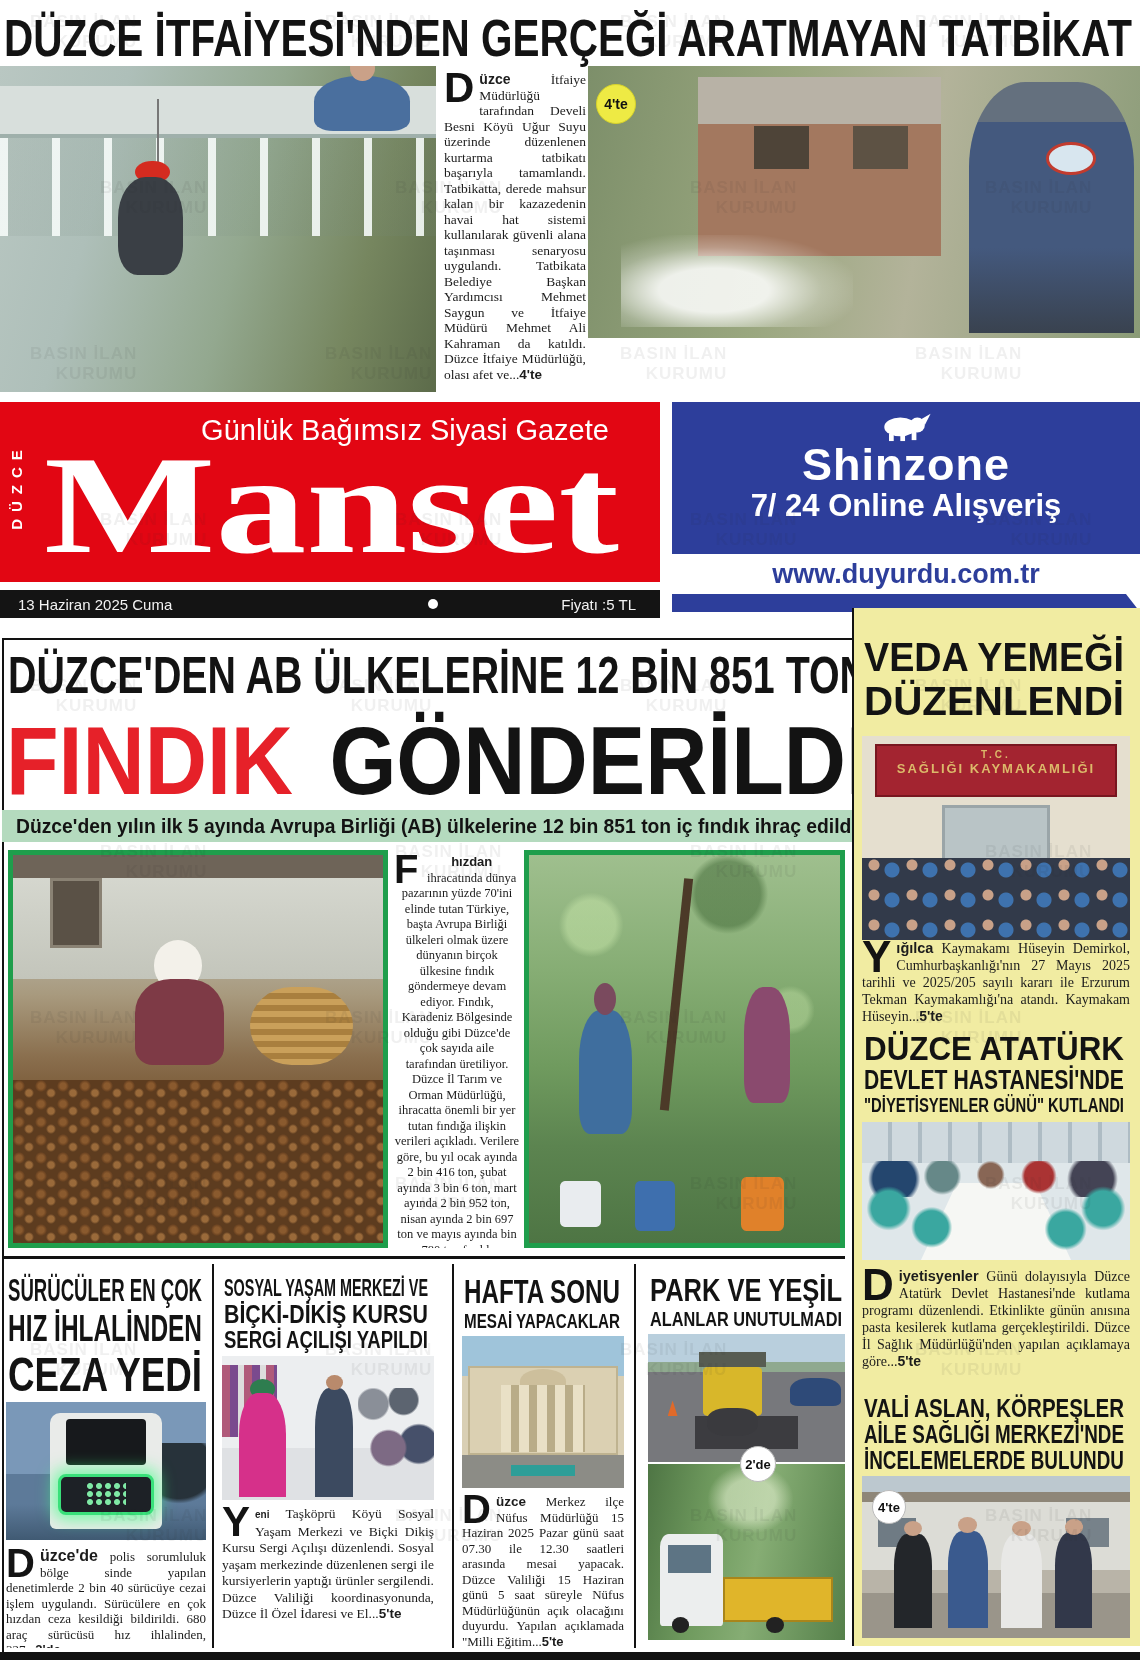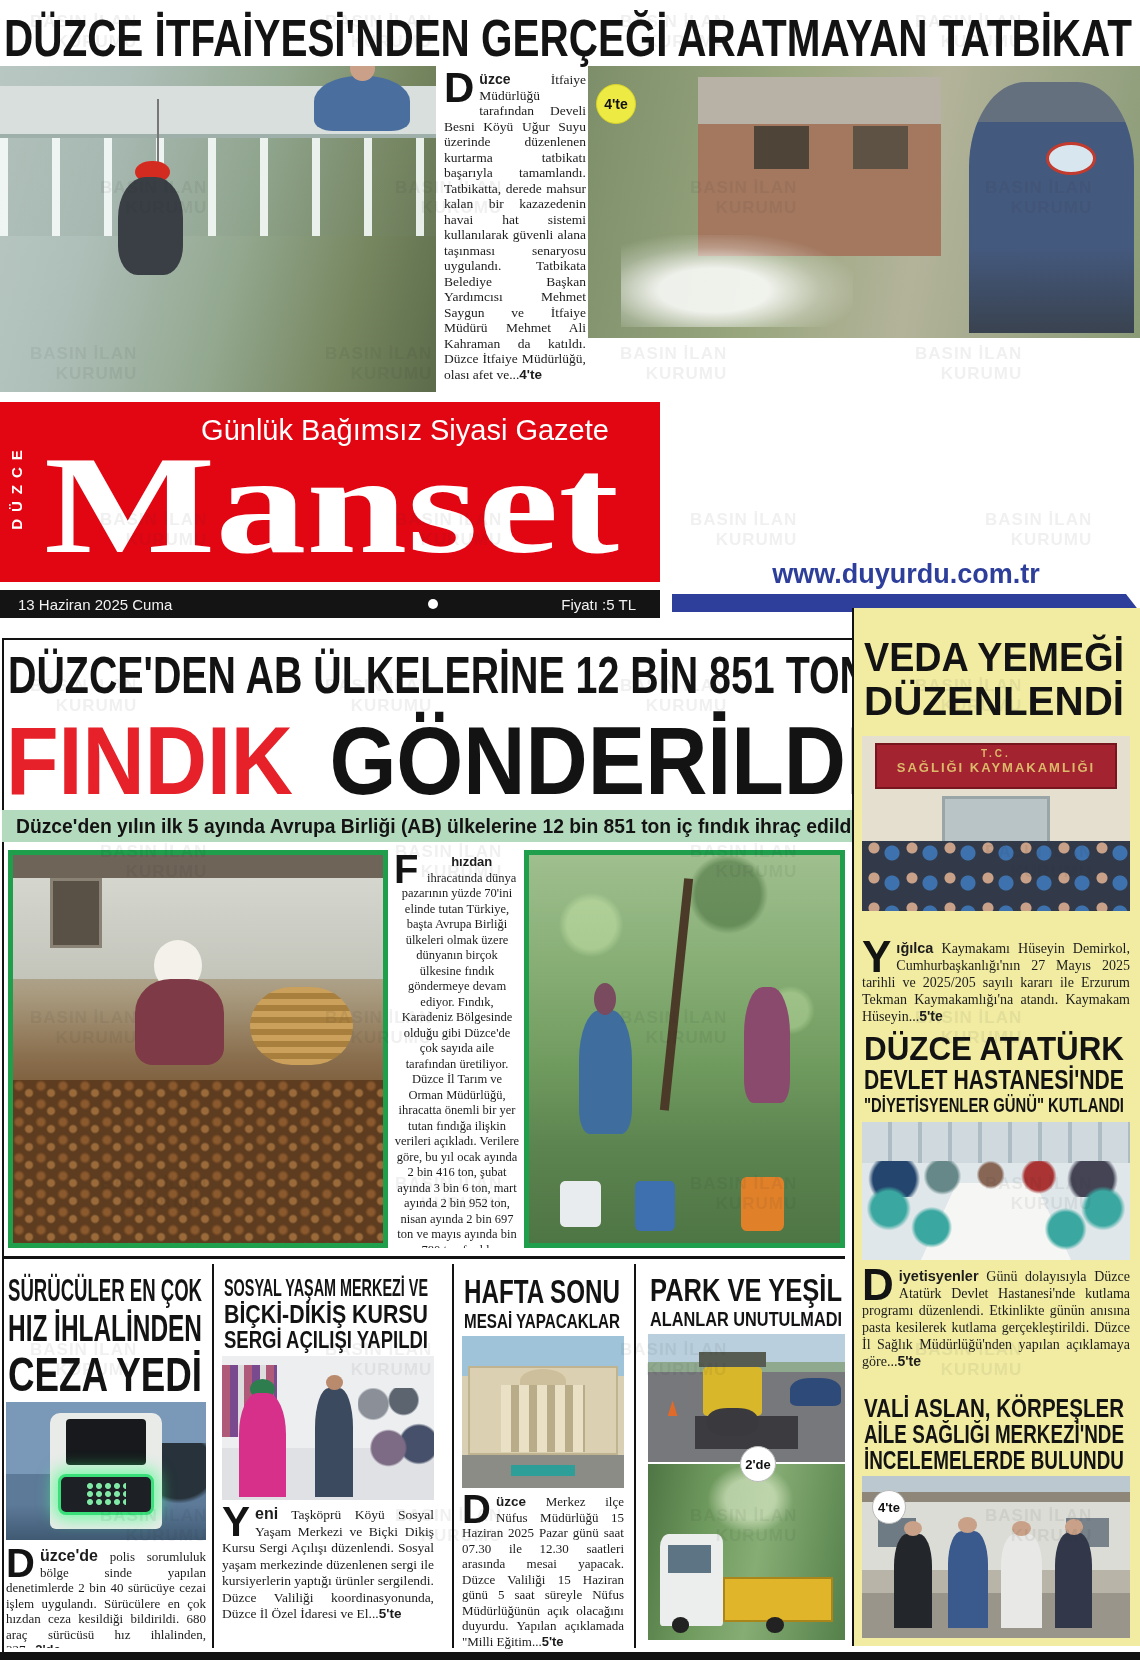--- a/index.html
+++ b/index.html
@@ -192,20 +192,32 @@
       <text x="0" y="124" font-size="140" textLength="575" lengthAdjust="spacingAndGlyphs" style="font-family:'Liberation Serif',serif;fill:#fff">Manset</text>
     </svg>
   </div>
   <div id="datebar">
     <span style="margin-left:18px">13 Haziran 2025 Cuma</span>
     <span class="dot"></span>
     <span style="position:absolute;right:24px">Fiyatı :5 TL</span>
   </div>
 
   <div id="ad">
+    <div class="blue">
+      <svg width="58" height="34" viewBox="0 0 60 36" style="margin:6px auto 0">
+        <ellipse cx="24" cy="20" rx="17" ry="10" fill="#fff"></ellipse>
+        <circle cx="42" cy="18" r="8" fill="#fff"></circle>
+        <path d="M46 12 L56 6 L50 18 Z" fill="#fff"></path>
+        <rect x="12" y="27" width="5" height="8" fill="#fff"></rect>
+        <rect x="24" y="27" width="5" height="8" fill="#fff"></rect>
+        <rect x="36" y="25" width="5" height="9" fill="#fff"></rect>
+      </svg>
+      <div class="brand">Shinzone</div>
+      <div class="l2">7/ 24 Online Alışveriş</div>
+    </div>
     <div class="band">www.duyurdu.com.tr</div>
     <div class="strip"></div>
   </div>
 
   <div class="rule" style="left:2px;top:638px;width:878px;height:2px"></div>
   <div class="rule" style="left:2px;top:638px;width:2px;height:1014px"></div>
 
   <svg class="abs" style="left:6px;top:646px" width="874" height="56">
     <text x="2" y="47" font-size="52" textLength="860" lengthAdjust="spacingAndGlyphs">DÜZCE'DEN AB ÜLKELERİNE 12 BİN 851 TON</text>
   </svg>
@@ -248,21 +260,21 @@
 
   <div id="sidebar"></div>
 
   <svg class="abs" style="left:862px;top:634px" width="268" height="42">
     <text x="2" y="37" font-size="40" textLength="260" lengthAdjust="spacingAndGlyphs">VEDA YEMEĞİ</text>
   </svg>
   <svg class="abs" style="left:862px;top:678px" width="268" height="42">
     <text x="2" y="37" font-size="40" textLength="260" lengthAdjust="spacingAndGlyphs">DÜZENLENDİ</text>
   </svg>
 
-  <div class="photo ph-kaymakam" style="left:862px;top:736px;width:268px;height:175px">
+  <div class="photo ph-kaymakam" style="left:862px;top:736px;width:268px;height:204px">
     <div class="sign">
       <div class="s1">T.C.</div>
       <div class="s2">SAĞLIĞI KAYMAKAMLIĞI</div>
     </div>
     <div class="door"></div>
     <div class="crowd"></div>
   </div>
 
   <div class="story-text" style="left:862px;top:940px;width:268px;height:86px;font-size:14px;line-height:17px;text-align:justify">
     <span class="dropcap" style="font-size:44px;line-height:34px">Y</span><span class="lead" style="font-size:14.5px">ığılca</span>
@@ -348,21 +360,21 @@
     <text x="2" y="22" font-size="24" textLength="204" lengthAdjust="spacingAndGlyphs">SERGİ AÇILIŞI YAPILDI</text>
   </svg>
   <div class="photo ph-sergi" style="left:222px;top:1356px;width:212px;height:144px">
     <div class="rack"></div>
     <div class="scarfh"></div>
     <div class="pink"></div>
     <div class="suit"></div>
     <div class="crowd2"></div>
   </div>
   <div class="story-text" style="left:222px;top:1506px;width:212px;height:140px;font-size:13.5px;line-height:16.5px;text-align:justify">
-    <span class="dropcap" style="font-size:42px;line-height:32px">Y</span><span class="lead" style="font-size:16px">eni</span>
+    <span class="dropcap" style="font-size:42px;line-height:32px">Y</span><span class="lead" style="font-size:10px">eni</span>
     <span>Taşköprü Köyü Sosyal Yaşam Merkezi ve Biçki Dikiş Kursu Sergi Açılışı düzenlendi. Sosyal yaşam merkezinde düzenlenen sergi ile kursiyerlerin yaptığı ürünler sergilendi. Düzce Valiliği koordinasyonunda, Düzce İl Özel İdaresi ve El...</span><span class="pref">5'te</span>
   </div>
 
   <svg class="abs" style="left:462px;top:1272px" width="162" height="36">
     <text x="2" y="31" font-size="34" textLength="156" lengthAdjust="spacingAndGlyphs">HAFTA SONU</text>
   </svg>
   <svg class="abs" style="left:462px;top:1308px" width="162" height="24">
     <text x="2" y="20" font-size="21" textLength="156" lengthAdjust="spacingAndGlyphs">MESAİ YAPACAKLAR</text>
   </svg>
   <div class="photo ph-valilik" style="left:462px;top:1336px;width:162px;height:152px">

